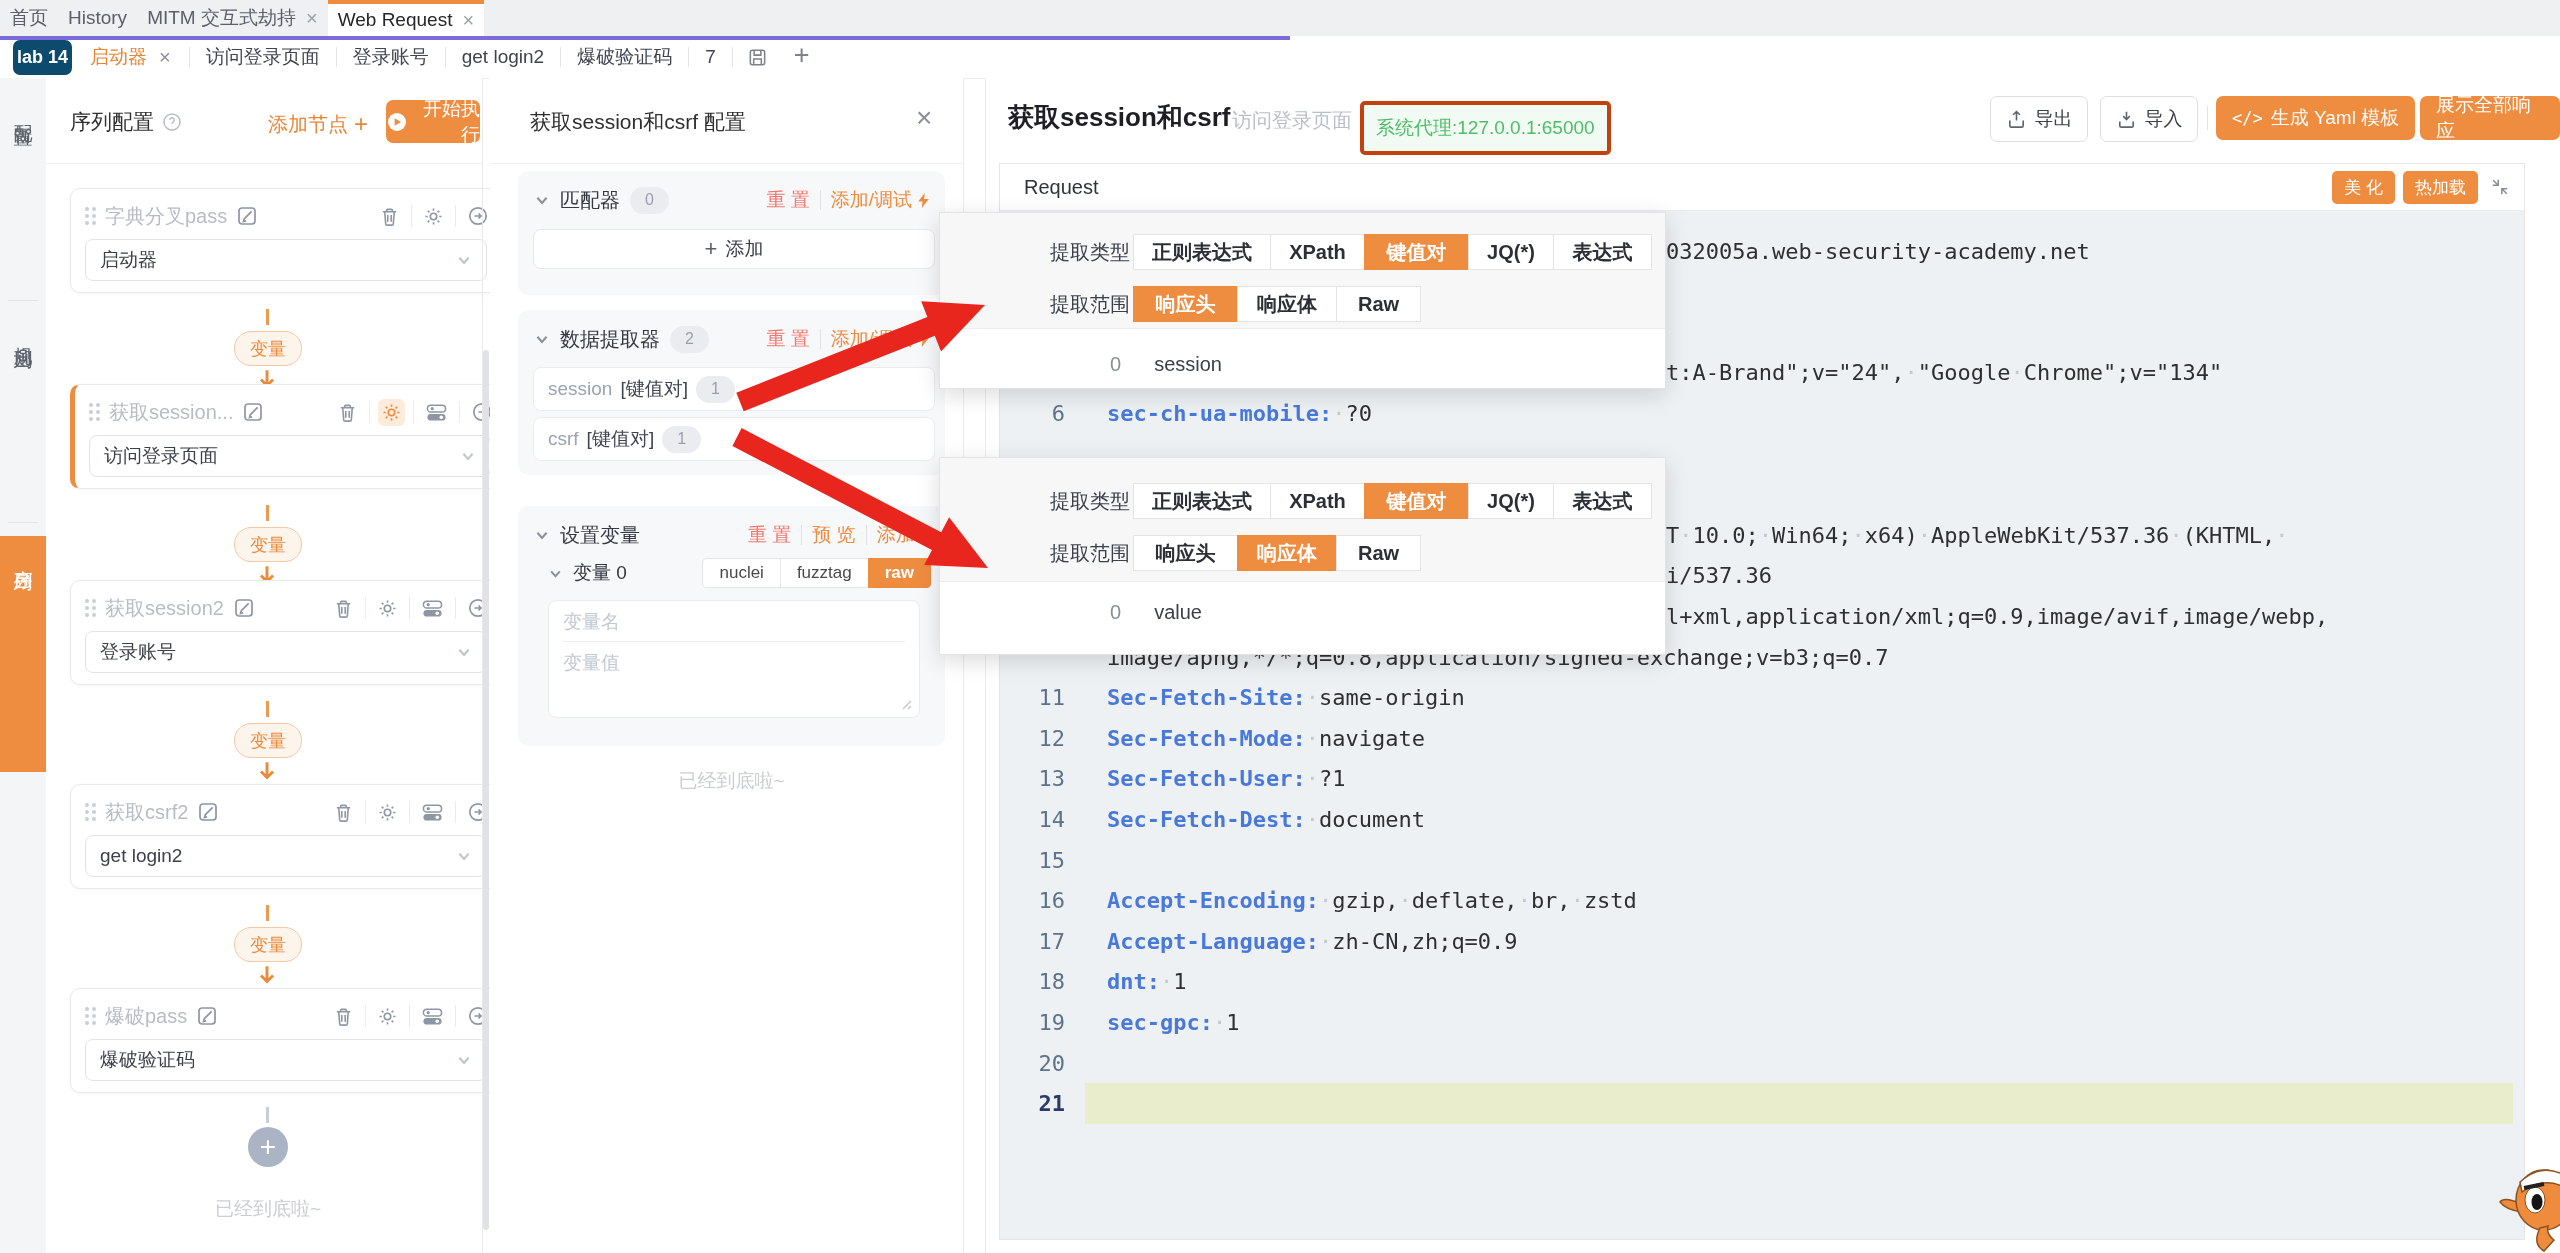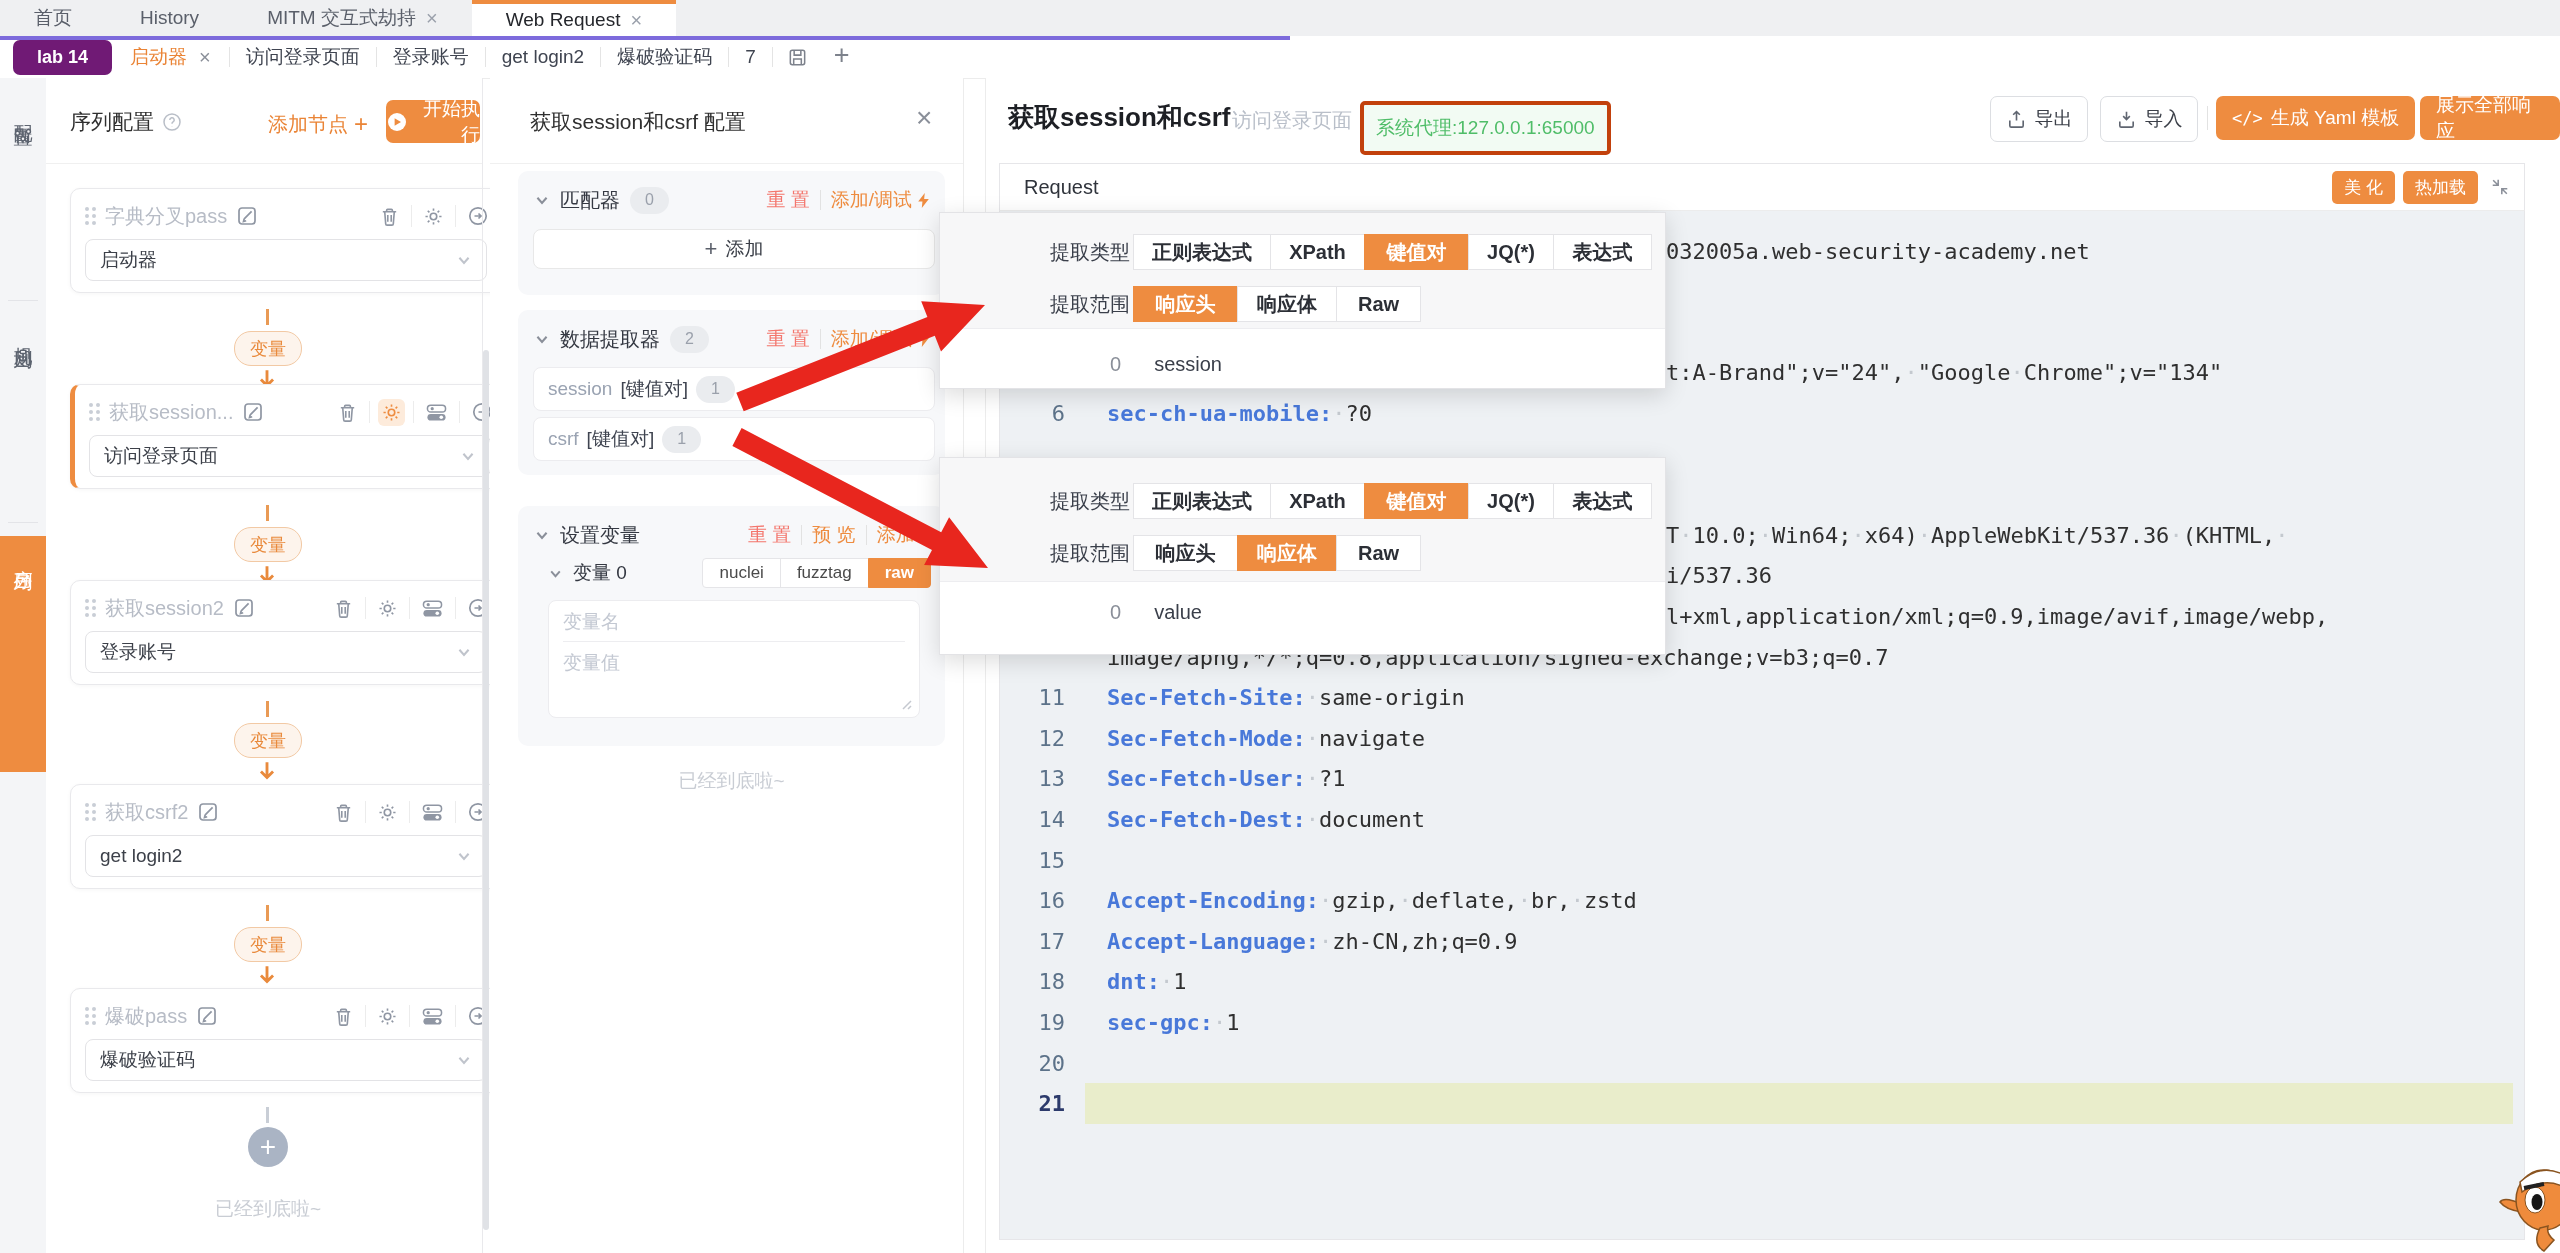--- a/index.html
+++ b/index.html
@@ -1,26 +1,26 @@
 <!DOCTYPE html>
 <html><head>
 <meta charset="utf-8">
 <style>
   html,body{margin:0;padding:0;background:#fff;}
   .root{position:relative;width:2560px;height:1253px;overflow:hidden;background:#fff;
         font-family:"Liberation Sans",sans-serif;color:#333;}
   .abs{position:absolute;}
   
   .tabbar1{left:0;top:0;width:2560px;height:36px;background:#eff0f2;border-bottom:1px solid #e4e5e8;display:flex;align-items:stretch;}
-  .t1tab{display:flex;align-items:center;gap:10px;padding:0 34px;font-size:19px;color:#5a5f6a;cursor:pointer;}
+  .t1tab{display:flex;align-items:center;gap:10px;padding:0 10px;font-size:19px;color:#5a5f6a;cursor:pointer;}
   .t1tab .x{color:#9aa0ab;font-size:20px;}
   .t1tab.active{background:#fff;color:#24262b;border-top:4px solid #ee8c40;padding-top:0;}
   .tabbar2{left:0;top:36px;width:2560px;height:42px;background:#fff;border-bottom:1px solid #ececec;display:flex;align-items:center;}
   .purpleline{left:0;top:36px;width:1290px;height:4px;background:#7d6bdc;z-index:3;}
-  .labbadge{margin-left:13px;background:#701a75;color:#fff;font-size:18px;border-radius:7px;padding:7px 24px;font-weight:bold;}
+  .labbadge{margin-left:13px;background:#0c4a6e;color:#fff;font-size:18px;border-radius:7px;padding:7px 4px;font-weight:bold;}
   .f2tab-active{display:flex;align-items:center;gap:12px;padding:0 18px;height:100%;font-size:19px;color:#ea8436;}
   .f2tab-active .x{color:#8a8f99;font-size:20px;}
   .f2tab{padding:0 16px;font-size:19px;color:#3f4450;display:flex;align-items:center;height:100%;}
   .f2sep{width:1px;height:20px;background:#e4e4e4;}
   .f2icon{padding:0 14px;display:flex;align-items:center;color:#7d828c;}
   .f2plus{font-size:27px;color:#7d828c;padding:0 12px;margin-top:-3px;}
   
   .leftstrip{left:0;top:78px;width:46px;height:1175px;background:#f4f5f7;border-right:1px solid #e8e8e8;}
   .vtab{position:absolute;left:0;width:46px;display:flex;flex-direction:column;align-items:center;gap:10px;color:#5d6470;cursor:pointer;padding:18px 0;}
   .vtab .vtxt{writing-mode:vertical-rl;font-size:19px;letter-spacing:3px;}

